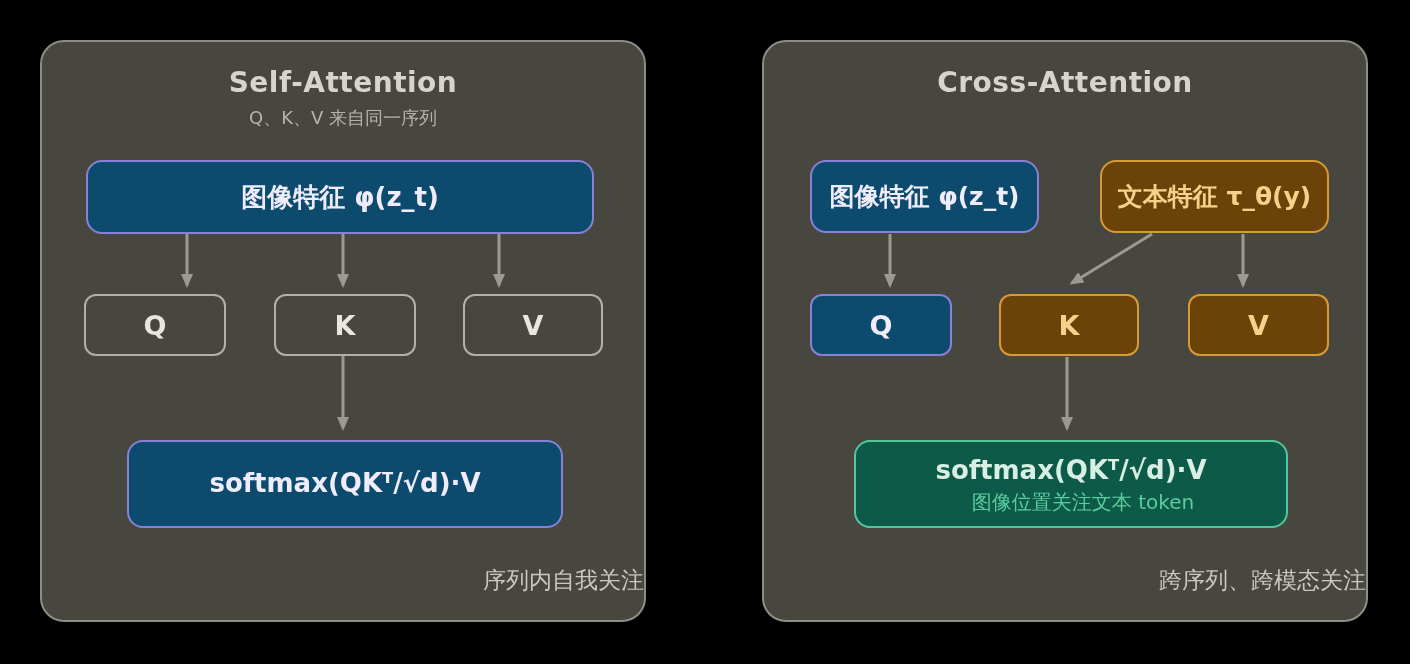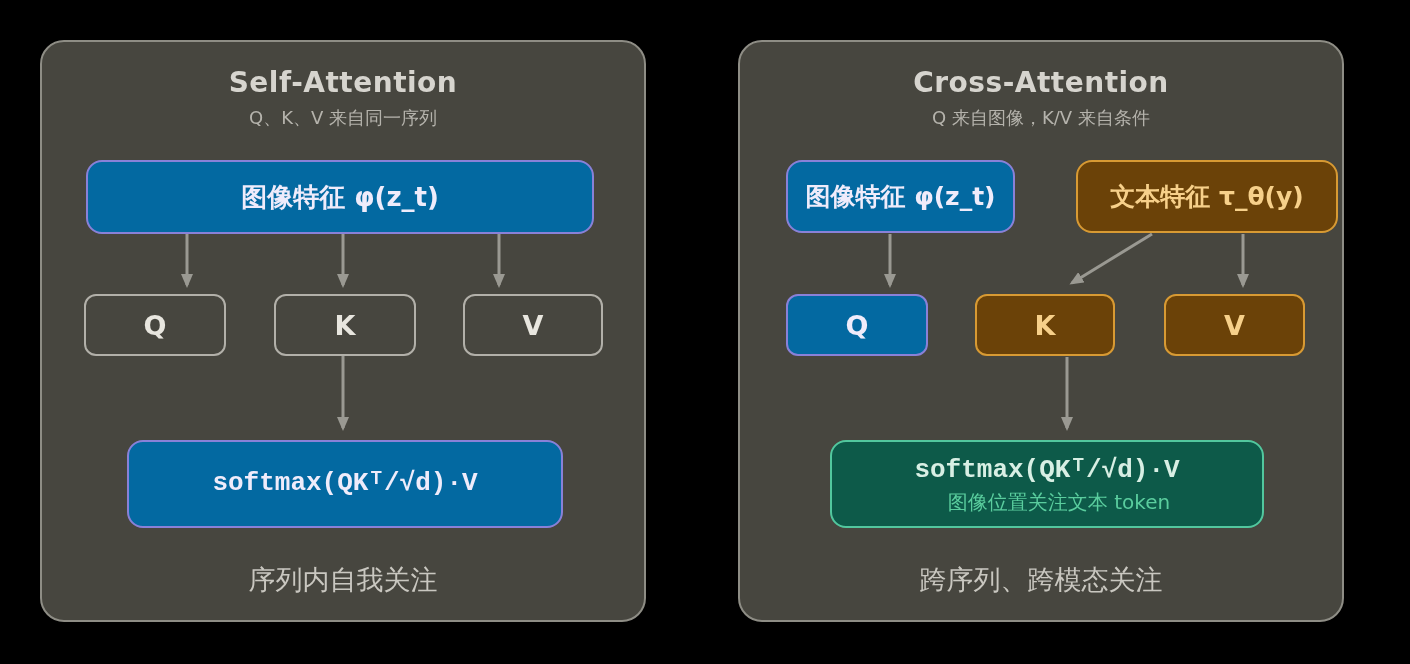--- a/index.html
+++ b/index.html
@@ -10,61 +10,61 @@
     position:relative;overflow:hidden;
   }
   .panel{
     position:absolute;top:40px;width:606px;height:582px;
     background:#47463f;
     border:2px solid #8e8d85;
     border-radius:24px;
     box-sizing:border-box;
   }
   #panel-self{left:40px;padding-left:24px;}
-  #panel-cross{left:738px;}
+  #panel-cross{left:762px;}
   .panel-title{
     position:absolute;top:24px;left:0;right:0;
     text-align:center;
     color:#d6d4ce;font-size:28px;font-weight:700;letter-spacing:.5px;
   }
   .panel-subtitle{
     position:absolute;top:64px;left:0;right:0;
     text-align:center;
     color:#b5b3ac;font-size:18px;
   }
   .node{
     position:absolute;box-sizing:border-box;
     display:flex;flex-direction:column;align-items:center;justify-content:center;
     font-weight:700;text-align:center;
   }
-  .purple{background:#0369a1;border:2px solid #8981d8;color:#efecfb;}
+  .purple{background:#0c4a6e;border:2px solid #8981d8;color:#efecfb;}
   .brown{background:#6b4208;border:2px solid #d89a33;color:#f7d08a;}
   .green{background:#0d5a49;border:2px solid #52c79e;}
   .neutral{background:transparent;border:2px solid #b2b0a9;color:#e8e6df;}
   .big-box{border-radius:16px;font-size:26px;}
   .small-box{border-radius:12px;font-size:27px;}
   .result-box{border-radius:16px;}
-  .result-box .formula{font-size:26px;font-weight:700;line-height:1.35;font-family:Liberation Mono, monospace;}
+  .result-box .formula{font-size:26px;font-weight:700;line-height:1.35;}
   .result-box .note{font-size:20px;font-weight:400;line-height:1.3;}
   .purple .note{color:#c5bdee;}
   .green .formula{color:#d8efe4;}
   .green .note{color:#5acd9e;margin-left:24px;}
   .caption{
     position:absolute;top:520px;left:0;right:0;height:36px;line-height:36px;
-    text-align:center;color:#c9c7c0;font-size:27px;
+    text-align:right;color:#c9c7c0;font-size:23px;
   }
   
   #self-source{left:44px;top:118px;width:508px;height:74px;}
   #self-q{left:42px;top:252px;width:142px;height:62px;}
   #self-k{left:232px;top:252px;width:142px;height:62px;}
   #self-v{left:421px;top:252px;width:140px;height:62px;}
   #self-result{left:85px;top:398px;width:436px;height:88px;}
   
   #cross-image{left:46px;top:118px;width:229px;height:73px;font-size:25px;}
-  #cross-text{left:336px;top:118px;width:262px;height:73px;font-size:25px;}
+  #cross-text{left:336px;top:118px;width:229px;height:73px;font-size:25px;}
   #cross-q{left:46px;top:252px;width:142px;height:62px;}
   #cross-k{left:235px;top:252px;width:140px;height:62px;}
   #cross-v{left:424px;top:252px;width:141px;height:62px;}
   #cross-result{left:90px;top:398px;width:434px;height:88px;}
   #arrow-layer{position:absolute;left:0;top:0;pointer-events:none;}
 </style>
 </head>
 <body>
 
 <div class="panel" id="panel-self">
@@ -87,21 +87,20 @@
 
   <div class="node purple result-box" id="self-result">
     <span class="formula">softmax(QKᵀ/√d)·V</span>
   </div>
 
   <div class="caption">序列内自我关注</div>
 </div>
 
 <div class="panel" id="panel-cross">
   <div class="panel-title">Cross-Attention</div>
-  <div class="panel-subtitle">Q 来自图像，K/V 来自条件</div>
 
   <div class="node purple big-box" id="cross-image">
     <span>图像特征 φ(z_t)</span>
   </div>
   <div class="node brown big-box" id="cross-text">
     <span>文本特征 τ_θ(y)</span>
   </div>
 
   <div class="node purple small-box" id="cross-q">
     <span>Q</span>

